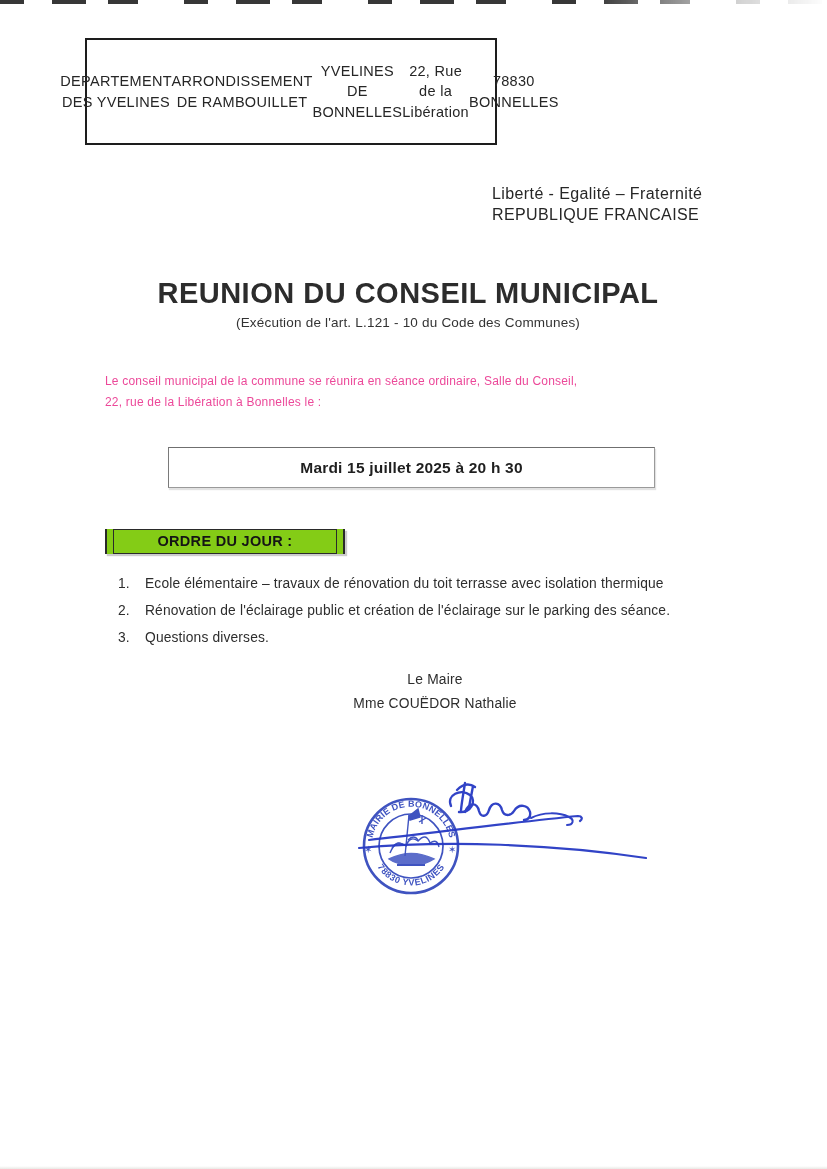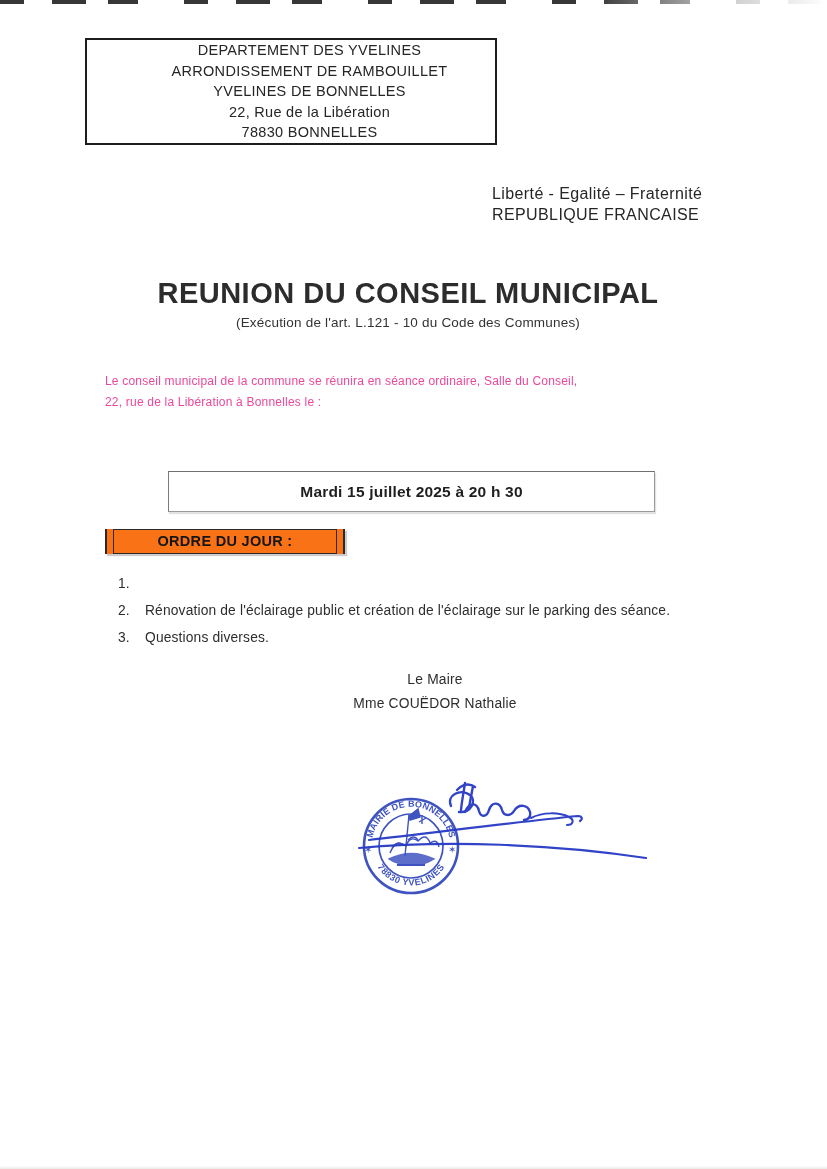--- a/index.html
+++ b/index.html
@@ -22,21 +22,21 @@
     mask-image:linear-gradient(90deg,#000 0 72%,rgba(0,0,0,.25) 88%,transparent 100%);
     opacity:.88;
   }
   .bottom-edge{
     position:absolute;left:0;bottom:0;width:100%;height:3px;
     background:linear-gradient(0deg,#e9e9e5,rgba(255,255,255,0));
   }
   .header-box{
     position:absolute;left:85px;top:38px;width:412px;height:107px;
     border:2px solid #1d1d1d;box-sizing:border-box;
-    display:flex;flex-direction:column;justify-content:center;align-items:center;
+    display:flex;flex-direction:row;justify-content:center;align-items:center;
     text-align:center;font-size:14.5px;line-height:20.5px;letter-spacing:.3px;color:#262626;padding-left:37px;
   }
   .republique{
     position:absolute;left:492px;top:183px;
     font-size:16px;line-height:21px;letter-spacing:.4px;color:#262626;
   }
   .title-wrap{
     position:absolute;left:16px;top:277px;width:747px;box-sizing:border-box;
     padding-left:37px;text-align:center;
   }
@@ -45,30 +45,30 @@
   }
   .doc-subtitle{
     font-size:13.5px;color:#333;margin-top:5px;letter-spacing:.2px;
   }
   .intro{
     position:absolute;left:105px;top:371px;width:600px;
     font-size:12px;line-height:21px;color:#ec4899;letter-spacing:.2px;
   }
   .intro span{display:block;}
   .date-box{
-    position:absolute;left:168px;top:471px;width:487px;height:41px;box-sizing:border-box;
+    position:absolute;left:168px;top:447px;width:487px;height:41px;box-sizing:border-box;
     border:1px solid #9a9a9a;border-top-color:#6f6f6f;border-left-color:#7a7a7a;
     box-shadow:1px 2px 1px rgba(150,150,150,.28);
     display:flex;align-items:center;justify-content:center;
     font-size:15.5px;font-weight:700;color:#1f1f1f;letter-spacing:.2px;
   }
   .ordre-outer{
     position:absolute;left:105px;top:529px;width:240px;box-sizing:border-box;
     border-left:2px solid #2a2a2a;border-right:2px solid #2a2a2a;
-    padding:0 6px;background:#f97316;
+    padding:0 6px;background:#84cc16;
     box-shadow:2px 2px 1px rgba(110,110,110,.35);
   }
   .ordre-inner{
     border:1px solid #2a2a2a;padding:3px 0 4px 0;
     text-align:center;font-size:14.5px;font-weight:700;color:#151515;letter-spacing:.3px;
   }
   .agenda{
     position:absolute;left:118px;top:574px;width:640px;
     font-size:13.8px;color:#2d2d2d;letter-spacing:.15px;
   }
@@ -116,20 +116,21 @@
     <span>Mardi 15 juillet 2025 à 20 h 30</span>
   </div>
 
   <div class="ordre-outer">
     <div class="ordre-inner">ORDRE DU JOUR :</div>
   </div>
 
   <div class="agenda">
     <div class="agenda-row">
       <span class="agenda-num">1.</span>
+      <span class="agenda-text">Ecole élémentaire – travaux de rénovation du toit terrasse avec isolation thermique</span>
     </div>
     <div class="agenda-row">
       <span class="agenda-num">2.</span>
       <span class="agenda-text">Rénovation de l'éclairage public et création de l'éclairage sur le parking des séance.</span>
     </div>
     <div class="agenda-row">
       <span class="agenda-num">3.</span>
       <span class="agenda-text">Questions diverses.</span>
     </div>
   </div>

